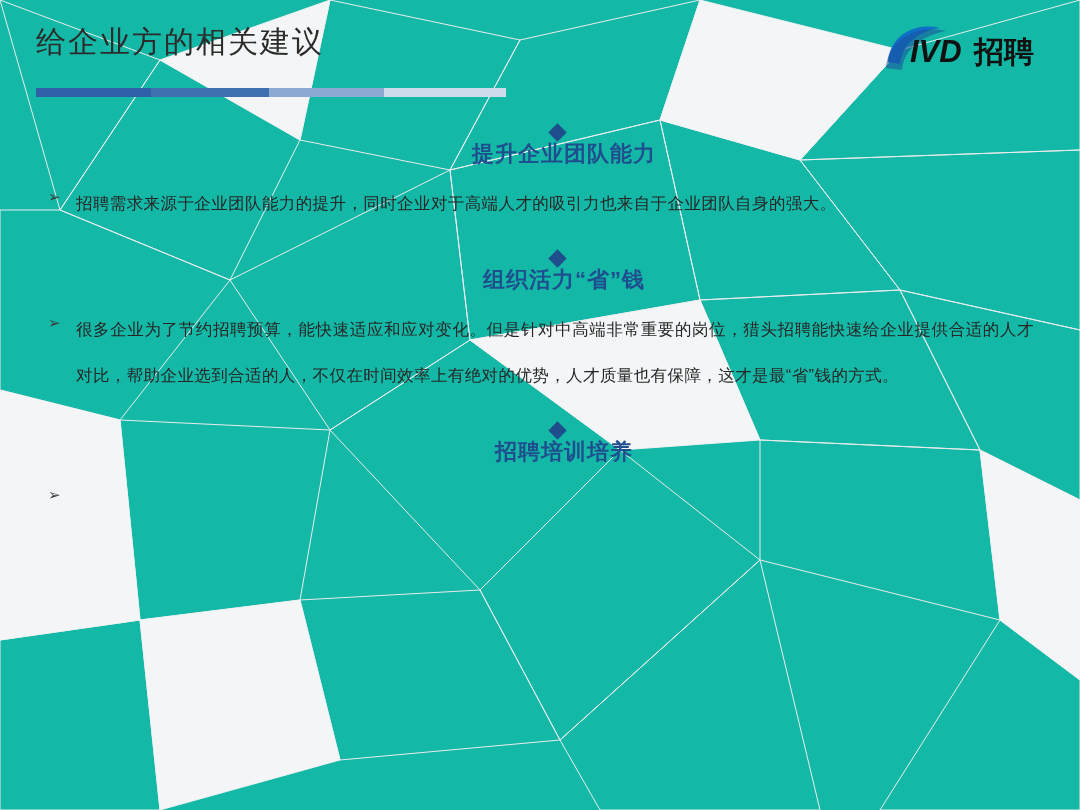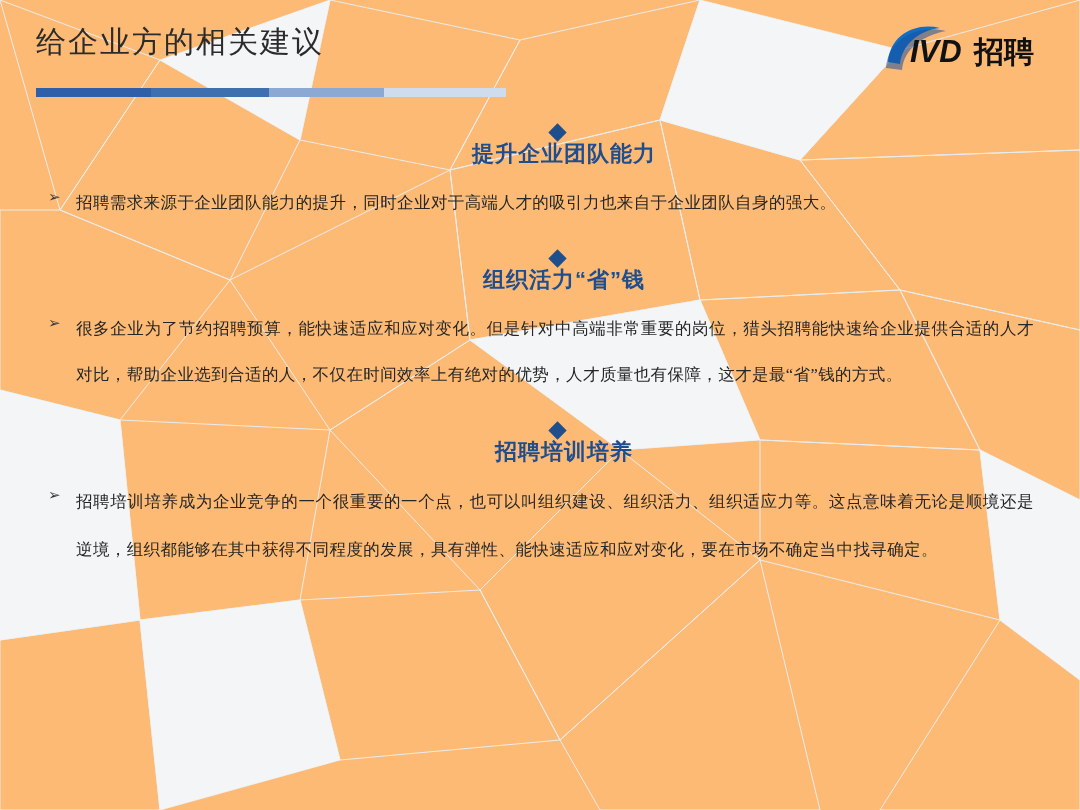--- a/index.html
+++ b/index.html
@@ -5,21 +5,21 @@
   * { box-sizing: border-box; }
   html, body {
     margin: 0; padding: 0;
     width: 1080px; height: 810px;
     font-family: "Liberation Sans", "DejaVu Sans", sans-serif;
     overflow: hidden;
   }
   .slide {
     position: relative;
     width: 1080px; height: 810px;
-    background: #fdba74;
+    background: #14b8a6;
     overflow: hidden;
   }
   
   .bg-poly {
     position: absolute; inset: 0;
     width: 1080px; height: 810px;
     pointer-events: none;
   }
 
   
@@ -98,21 +98,20 @@
     color: #3a3a3a;
     line-height: 34px;
     font-family: "DejaVu Sans", sans-serif;
   }
   .btext {
     font-size: 16.5px;
     color: #262626;
     line-height: 46px;
     letter-spacing: 0.4px;
     text-align: justify;
-    font-family: Liberation Serif, serif;
   }
 
   
   .sec-a .sec-head { margin-top: 14px; }
   .sec-b .sec-head { margin-top: 26px; }
   .sec-c .sec-head { margin-top: 26px; }
   .sec-c .btext { line-height: 48px; }
 </style>
 </head>
 <body>
@@ -204,18 +203,17 @@
       </div>
     </div>
 
     <div class="section sec-c">
       <div class="sec-head">
         <span class="diamond"></span>
         <span class="sec-title">招聘培训培养</span>
       </div>
       <div class="bullet">
         <span class="arrow">➢</span>
-        <span class="btext">招聘培训培养成为企业竞争的一个很重要的一个点，也可以叫组织建设、组织活力、组织适应力等。这点意味着无论是顺境还是逆境，组织都能够在其中获得不同程度的发展，具有弹性、能快速适应和应对变化，要在市场不确定当中找寻确定。</span>
       </div>
     </div>
 
   </div>
 </div>
 
 </body></html>

